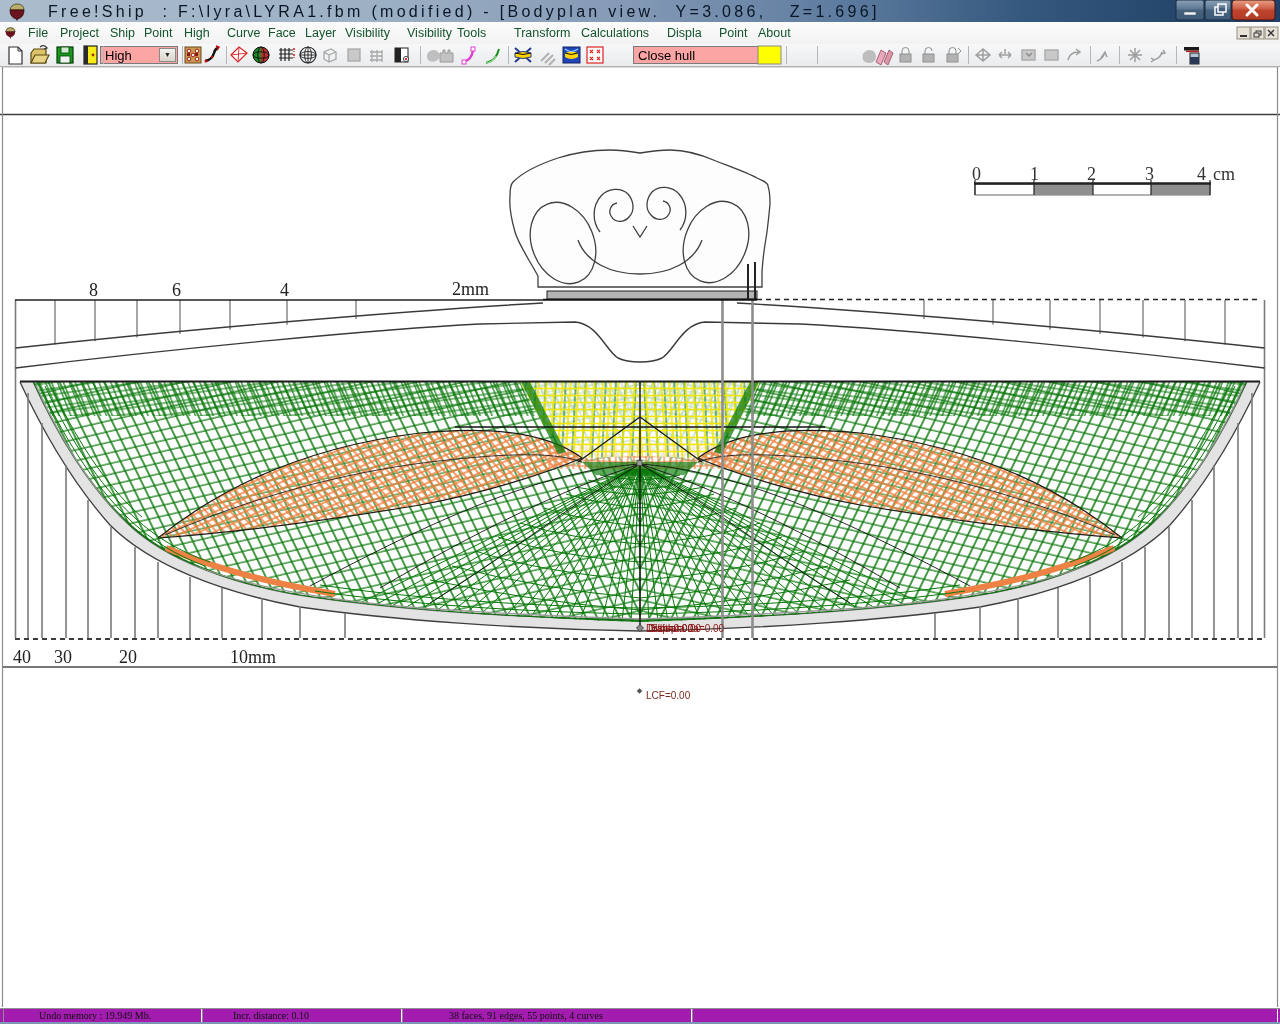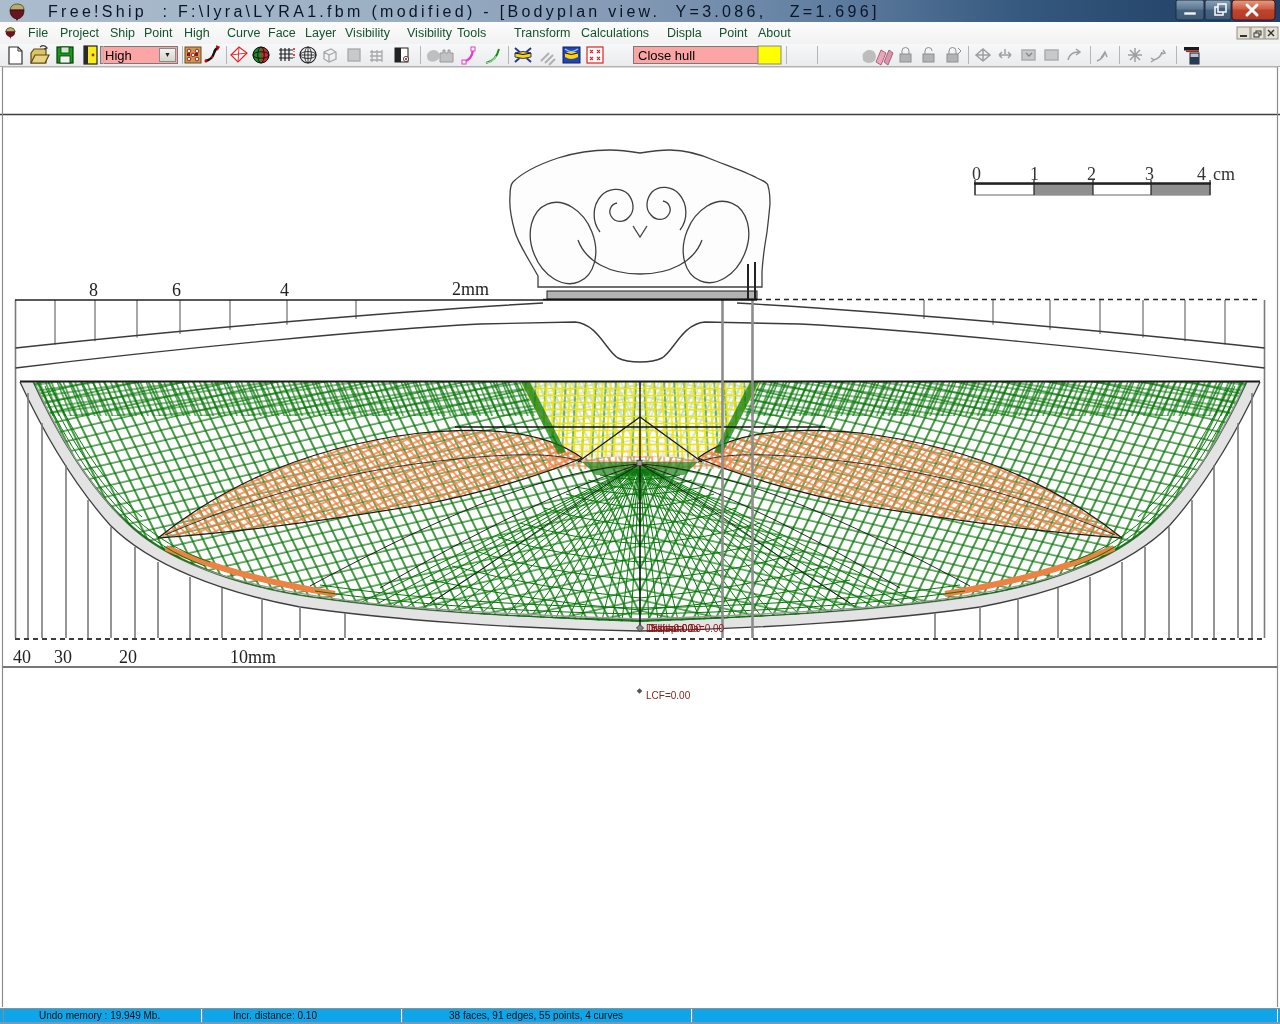--- a/index.html
+++ b/index.html
@@ -12,22 +12,22 @@
   #titletext{left:48px;top:3px;font-size:16px;letter-spacing:3.3px;color:#0a1626;white-space:pre;}
   
   #menubar{left:0;top:22px;width:1280px;height:22px;background:linear-gradient(#fcfcfc,#f2f2f2);border-bottom:1px solid #d8d8d8;}
   .mi{position:absolute;top:26px;font-size:12.5px;color:#14532d;}
   
   #toolbar{left:0;top:44px;width:1280px;height:22px;background:linear-gradient(#f7f8f9,#e9ebee);border-bottom:1px solid #a9a9a9;}
   .combo{position:absolute;top:46px;height:16px;background:#fca5a5;border:1px solid #7a7a7a;font-size:13px;color:#000;}
   .combo .txt{position:absolute;left:4px;top:1px;}
   .combo .btn{position:absolute;right:1px;top:1px;width:15px;height:12px;background:linear-gradient(#f2f1ee,#d8d4cb);border:1px solid #8a8a8a;text-align:center;font-size:7px;color:#222;line-height:12px;}
   
-  #statusbar{left:0;top:1008px;width:1280px;height:14px;background:#0ea5e9;border-top:1px solid #909090;
-     font-family:Liberation Sans, sans-serif;font-size:10px;color:#101010;}
+  #statusbar{left:0;top:1008px;width:1280px;height:14px;background:#a21caf;border-top:1px solid #909090;
+     font-family:Liberation Serif, serif;font-size:10px;color:#101010;}
   .panel{position:absolute;top:0;height:13px;border-left:1px solid #8c8c8c;border-right:1px solid #fdfdfd;}
   .ptext{position:absolute;top:1px;white-space:pre;}
   #winbottom{left:0;top:1022px;width:1280px;height:2px;background:#7e96b4;}
 </style>
 </head>
 <body>
 <div id="root">
   <div class="abs" id="titlebar"></div>
   <div class="abs" id="titletext">Free!Ship  : F:\lyra\LYRA1.fbm (modified) - [Bodyplan view.  Y=3.086,   Z=1.696]</div>
   <div class="abs" id="menubar"></div>

